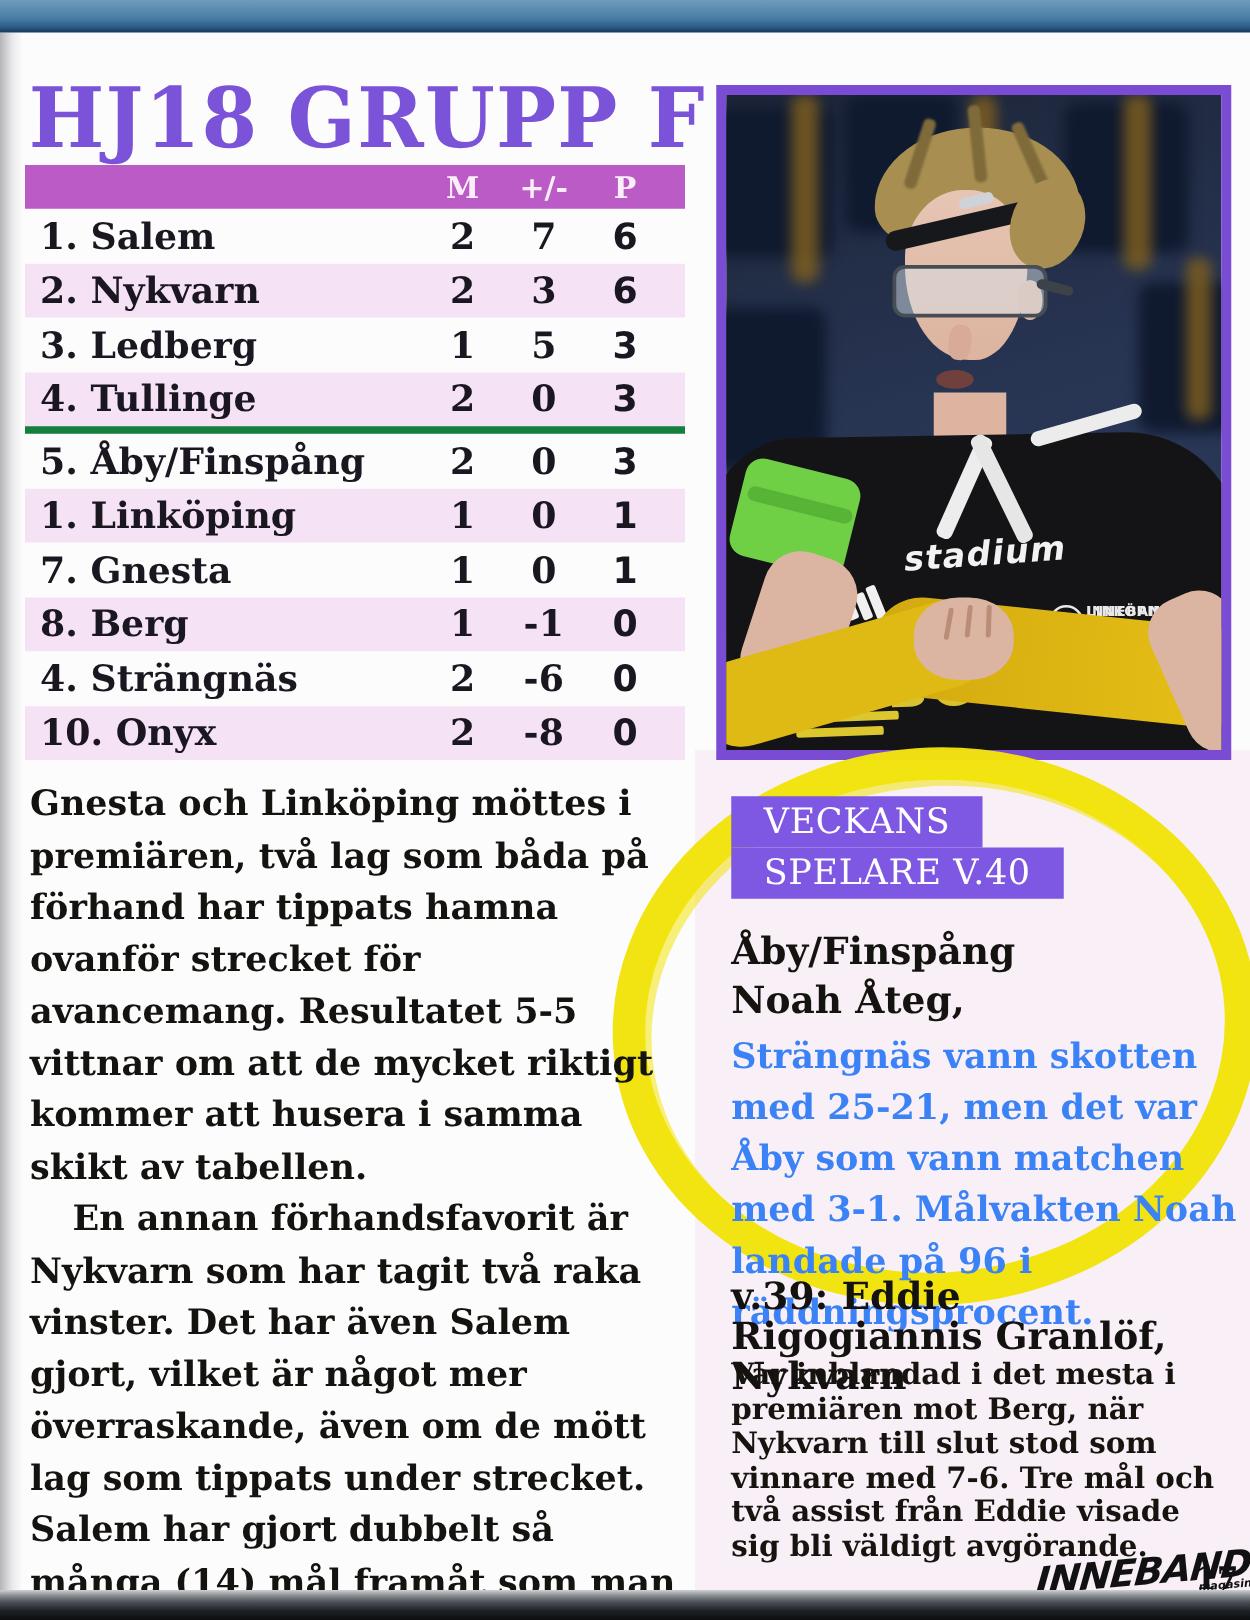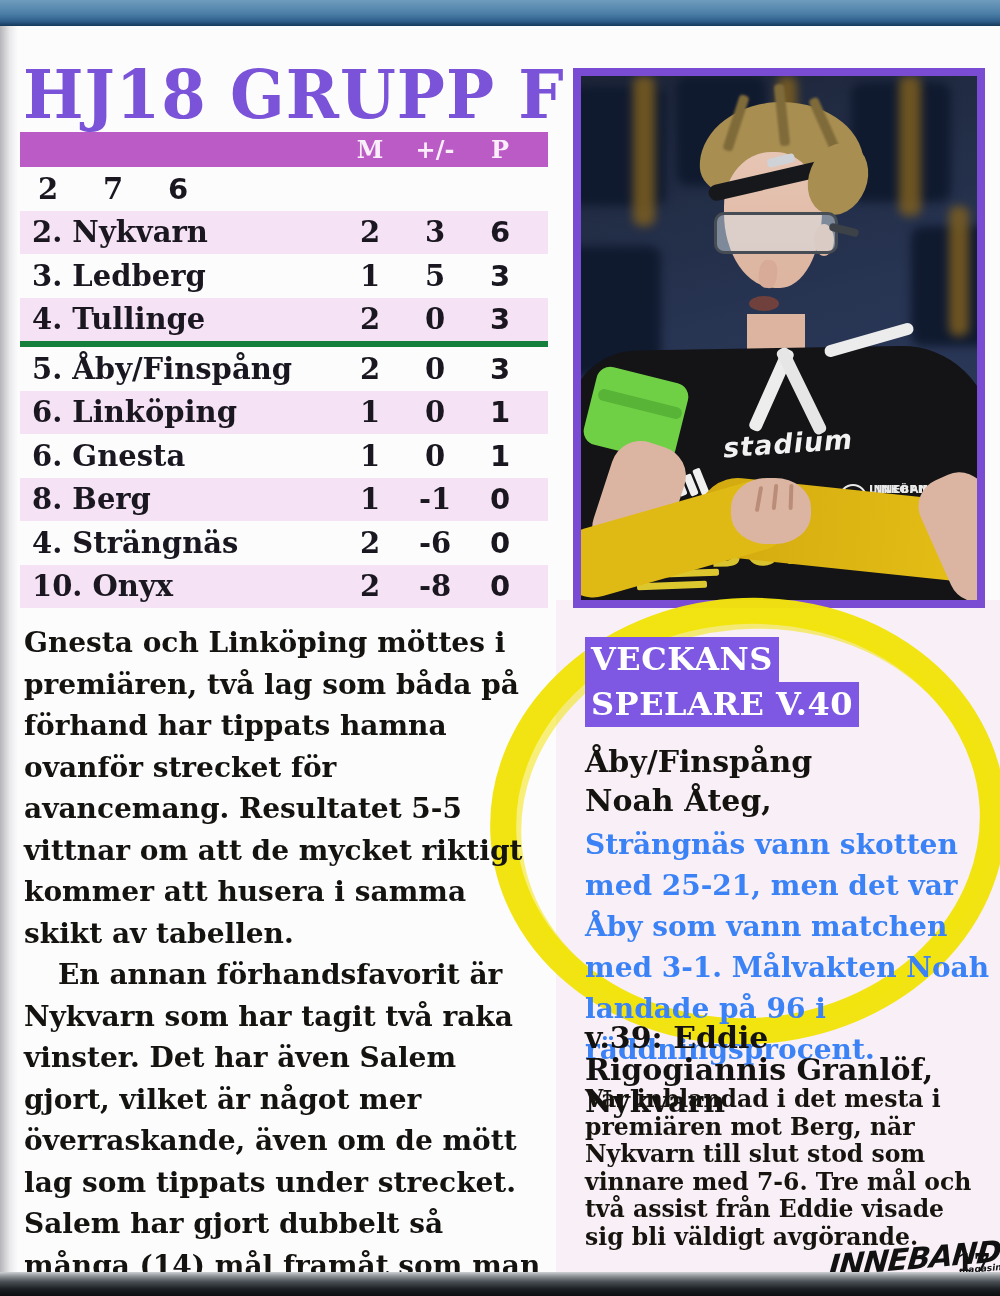--- a/index.html
+++ b/index.html
@@ -106,21 +106,21 @@
 
   
   .article{position:absolute;left:24px;top:622px;width:517px;z-index:6;
            font-size:28px;line-height:41.5px;font-weight:700;color:#151310;}
   .article p{margin:0;}
   .article p.indent{text-indent:34px;}
 
   
   .wk-head{position:absolute;left:585px;top:637px;z-index:6;}
   .wk-line{display:table;background:var(--purple-block);color:#ffffff;
-           font-weight:700;font-size:32px;line-height:1;padding:6px 6px 7px;letter-spacing:.5px;}
+           font-weight:400;font-size:28px;line-height:1;padding:6px 26px 7px;letter-spacing:.5px;}
   .wk-name{position:absolute;left:585px;top:742px;z-index:6;font-size:30px;font-weight:800;line-height:39px;color:#15130f;}
   .wk-body{position:absolute;left:585px;top:824px;width:412px;z-index:6;
            font-size:28px;line-height:41px;font-weight:700;color:#3b82f6;}
   .prev-head{position:absolute;left:585px;top:1022px;width:360px;z-index:6;
            font-size:30px;font-weight:800;line-height:32px;color:#141210;}
   .prev-body{position:absolute;left:585px;top:1086px;width:398px;z-index:6;
            font-size:23.5px;line-height:27.5px;font-weight:700;color:#17140f;}
 
   
   .mag{position:absolute;left:830px;top:1240px;z-index:6;color:#111;}
@@ -141,20 +141,21 @@
 
   <h1 class="title">HJ18 GRUPP F</h1>
   <div class="thead">
     <span class="sp"></span>
     <span class="colM">M</span>
     <span class="colD">+/-</span>
     <span class="colP">P</span>
   </div>
   <div class="rows">
       <div class="trow">
+        <span class="tname">1. Salem</span>
         <span class="tm">2</span>
         <span class="td">7</span>
         <span class="tp">6</span>
       </div>
       <div class="trow alt">
         <span class="tname">2. Nykvarn</span>
         <span class="tm">2</span>
         <span class="td">3</span>
         <span class="tp">6</span>
       </div>
@@ -170,27 +171,27 @@
         <span class="td">0</span>
         <span class="tp">3</span>
       </div>
       <div class="trow">
         <span class="tname">5. Åby/Finspång</span>
         <span class="tm">2</span>
         <span class="td">0</span>
         <span class="tp">3</span>
       </div>
       <div class="trow alt">
-        <span class="tname">6. Linköping</span>
+        <span class="tname">1. Linköping</span>
         <span class="tm">1</span>
         <span class="td">0</span>
         <span class="tp">1</span>
       </div>
       <div class="trow">
-        <span class="tname">6. Gnesta</span>
+        <span class="tname">7. Gnesta</span>
         <span class="tm">1</span>
         <span class="td">0</span>
         <span class="tp">1</span>
       </div>
       <div class="trow alt">
         <span class="tname">8. Berg</span>
         <span class="tm">1</span>
         <span class="td">-1</span>
         <span class="tp">0</span>
       </div>

